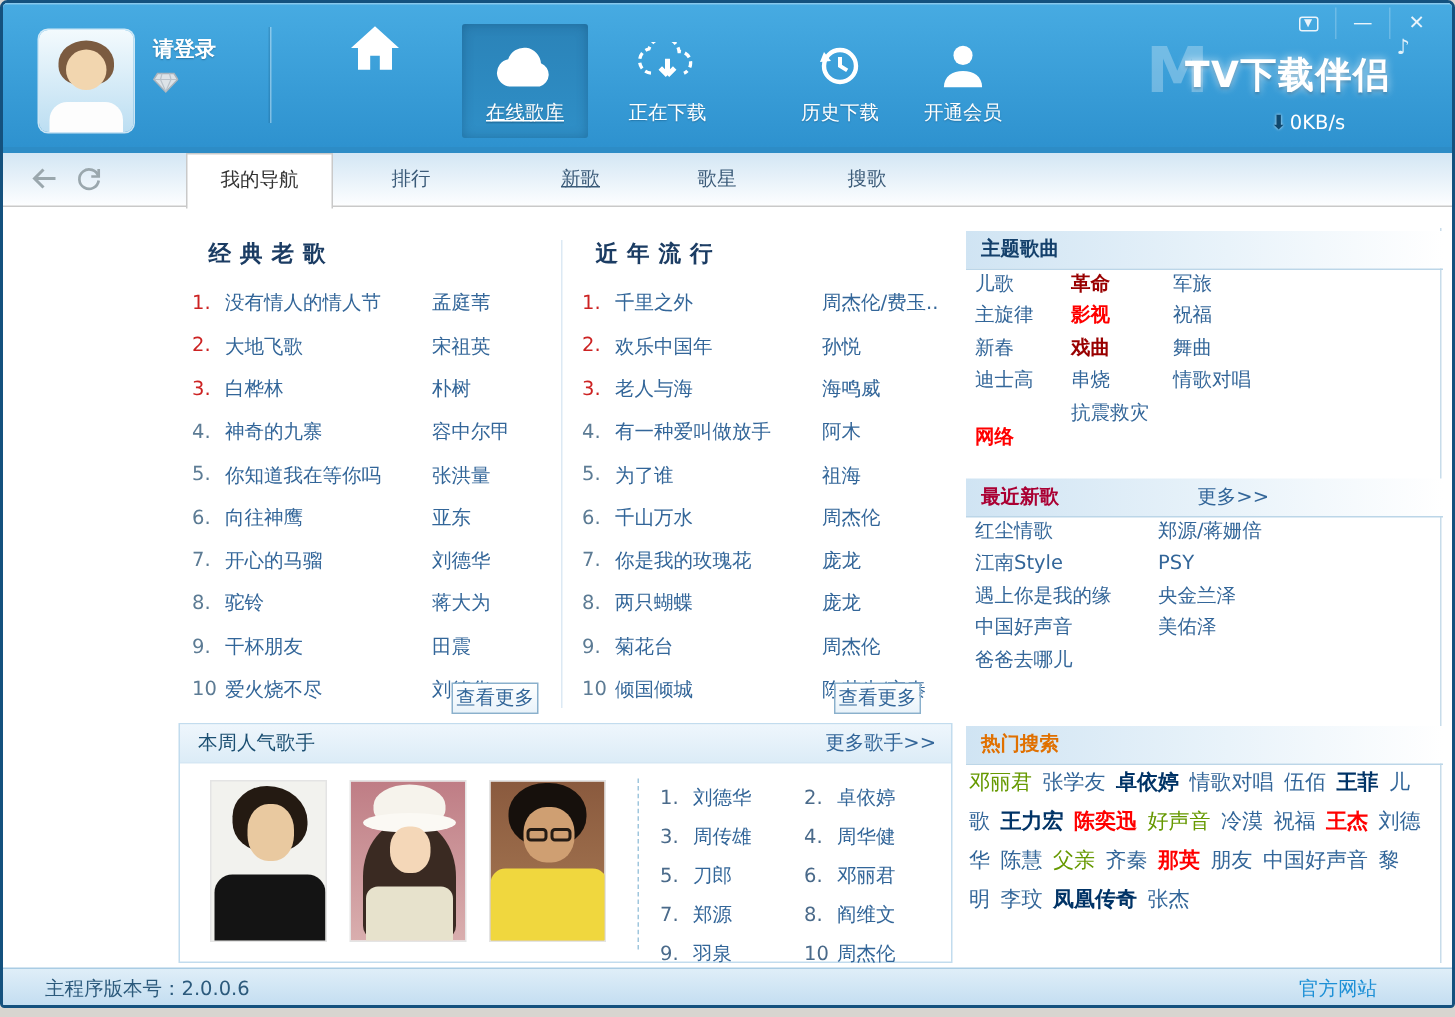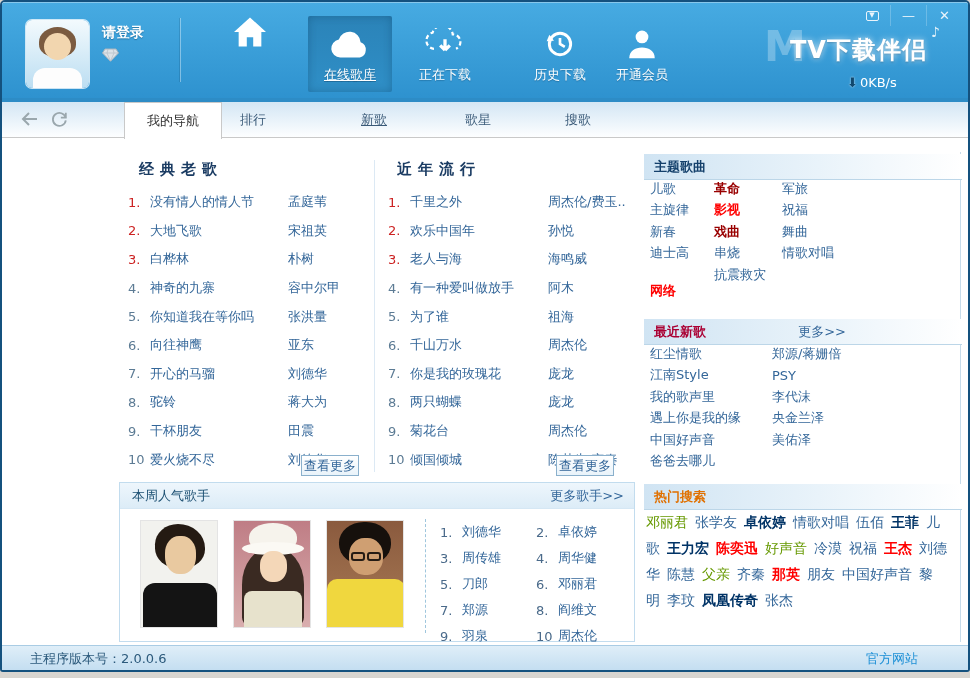--- a/index.html
+++ b/index.html
@@ -54,21 +54,21 @@
   .speed { position:absolute; left:845px; top:73px; color:#fff; font-size:13px; }
   .speed .arr { color:#10486e; text-shadow:0 0 2px rgba(255,255,255,.8); margin-right:2px; }
 
   
   .tabbar { position:absolute; left:0; top:100px; width:100%; height:36px;
     background:linear-gradient(#d3e6f4,#fdfeff); border-bottom:1px solid #c9c9c9; }
   .tb-icon { position:absolute; top:8px; cursor:pointer; }
   .tb-back { left:18px; } .tb-refresh { left:48px; }
   .tab { position:absolute; top:0; height:36px; line-height:35px; text-align:center; color:#3a5a78; cursor:pointer; }
   .tab.active { background:#fff; border:1px solid #c9c9c9; border-bottom:none; color:#333; z-index:2; height:37px; }
-  .tab-0 { left:122px; width:98px; } .tab-1 { left:223px; width:56px;text-align:center; } .tab-2 { left:344px; width:56px;text-decoration:underline; }
+  .tab-0 { left:122px; width:98px; } .tab-1 { left:244px; width:56px;text-align:center; } .tab-2 { left:357px; width:56px;text-decoration:underline; }
   .tab-3 { left:448px; width:56px; } .tab-4 { left:548px; width:56px; }
 
   
   .col-title { position:absolute; top:158px; font-size:15px; font-weight:bold; color:#1b3c63; letter-spacing:6px; }
   .classic-title { left:137px; } .pop-title { left:395px; }
   .col-divider { position:absolute; left:372px; top:158px; width:1px; height:312px; background:#dce9f4; }
 
   .song-list { position:absolute; top:186px; width:238px; }
   .classic-list { left:126px; } .pop-list { left:386px; }
   .song-row { display:grid; grid-template-columns:22px 138px auto; align-items:center; height:28.6px; }
@@ -386,24 +386,20 @@
 
   <div class="new-row">
         <span class="new-title">红尘情歌</span>
         <span class="new-artist">郑源/蒋姗倍</span>
       </div>
       <div class="new-row">
         <span class="new-title">江南Style</span>
         <span class="new-artist">PSY</span>
       </div>
       <div class="new-row">
-        <span class="new-title">我的歌声里</span>
-        <span class="new-artist">李代沫</span>
-      </div>
-      <div class="new-row">
         <span class="new-title">遇上你是我的缘</span>
         <span class="new-artist">央金兰泽</span>
       </div>
       <div class="new-row">
         <span class="new-title">中国好声音</span>
         <span class="new-artist">美佑泽</span>
       </div>
       <div class="new-row">
         <span class="new-title">爸爸去哪儿</span>
       </div>

